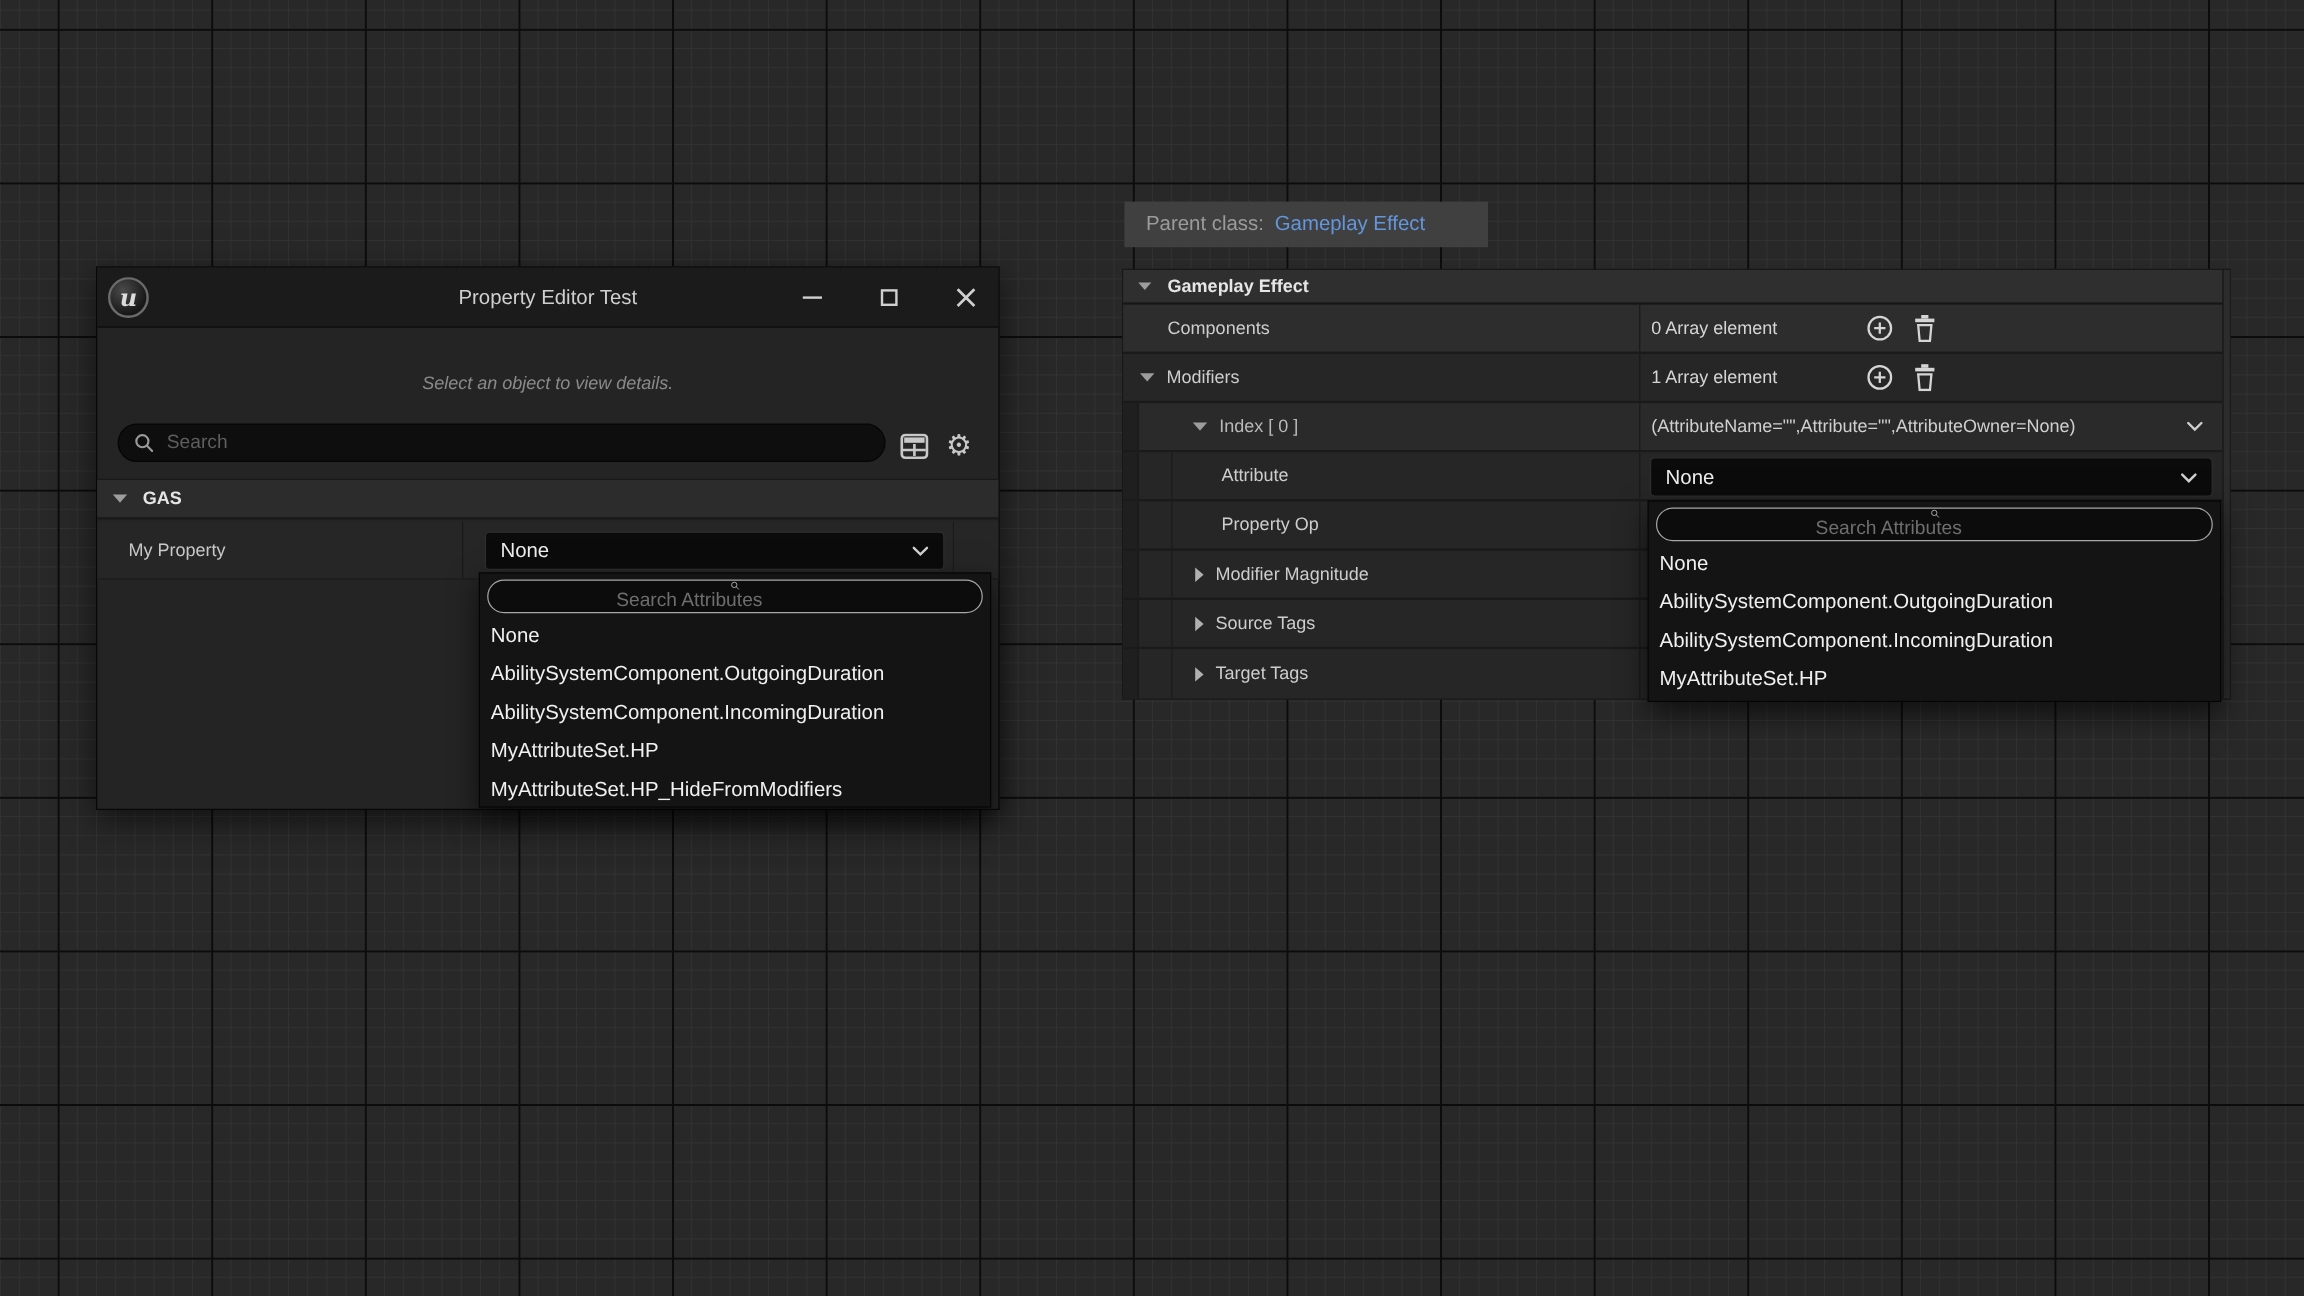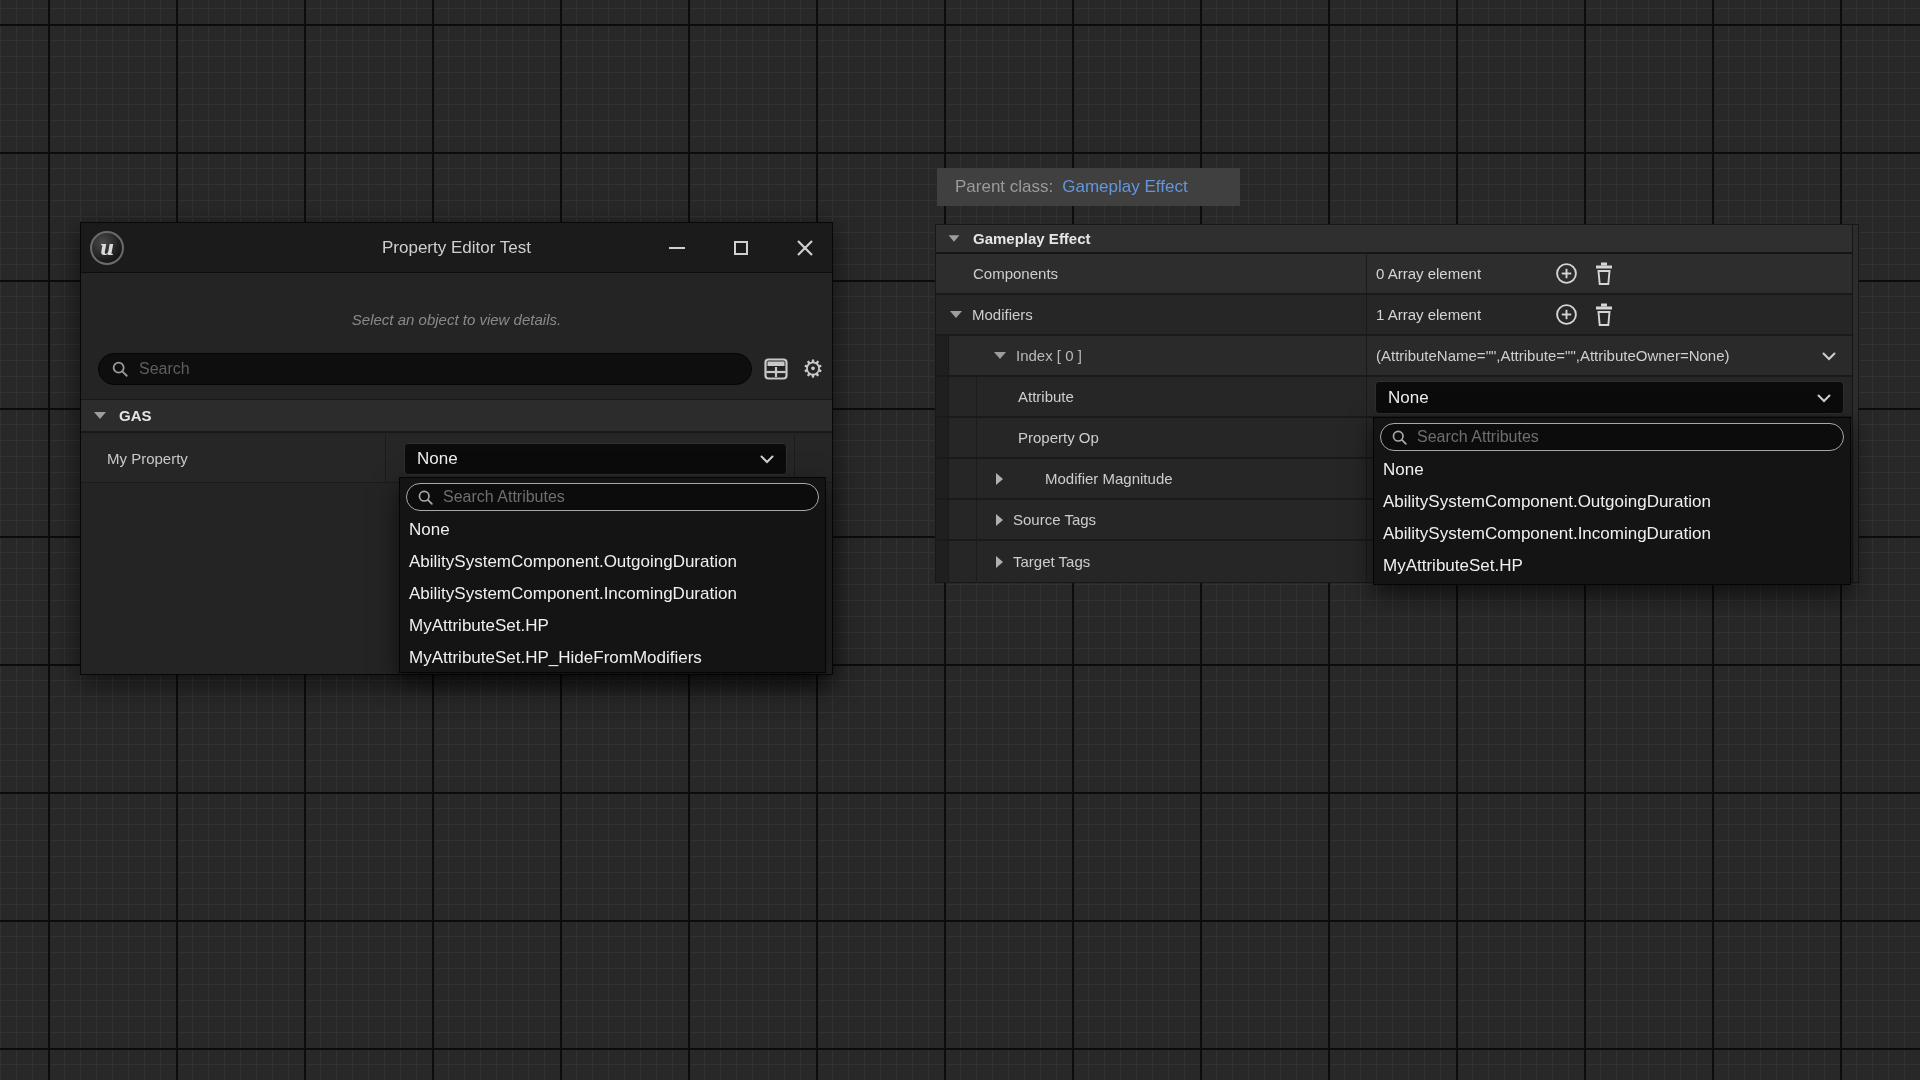--- a/index.html
+++ b/index.html
@@ -42,22 +42,22 @@
     font-size:17px; color:#cfcfcf;
   }
   .win-controls { position:absolute; right:14px; top:0; height:50px; display:flex; align-items:center; gap:38px; }
   .wc { width:26px; height:26px; display:flex; align-items:center; justify-content:center; }
   .dash { width:16px; border-top:2px solid #d0d0d0; }
   .sq { width:14px; height:14px; border:2px solid #d0d0d0; }
 
   .hint { position:absolute; top:88px; left:0; right:0; text-align:center;
     font-style:italic; font-size:15px; color:#8a8a8a; }
 
-  .search-row { position:absolute; top:130px; left:17px; right:6px;
-    display:flex; align-items:center; gap:11px; }
+  .search-row { position:absolute; top:130px; left:17px; right:20px;
+    display:flex; align-items:flex-end; gap:11px; }
   .pill {
     display:flex; align-items:center; height:32px; border-radius:16px;
     background:#0e0e0e; border:1px solid #050505; padding:0 12px; flex:1;
   }
   .pill input {
     flex:1; background:transparent; border:none; outline:none;
     color:#dcdcdc; font-size:16px; font-family:inherit; margin-left:10px;
   }
   .pill input::placeholder { color:#5e5e5e; }
   .toolbar-icon { width:26px; height:26px; display:flex; align-items:center; justify-content:center; }
@@ -88,21 +88,21 @@
 
   
   .dropdown {
     background:#141414; border:1px solid #050505;
     box-shadow:0 10px 24px rgba(0,0,0,.6);
   }
   #left-dropdown { left:399px; top:477px; width:427px; height:196px; }
   #right-dropdown { left:1373px; top:417px; width:478px; height:168px; }
   .dd-search {
     display:flex; align-items:center; height:28px; border-radius:14px;
-    background:#0c0c0c; border:1px solid #a8a8a8; margin:5px 6px 3px 6px; padding:0 10px;
+    background:#0c0c0c; border:1px solid #a8a8a8; margin:5px 6px 3px 6px; padding:0 10px;flex-direction:column;
   }
   .dd-search input { flex:1; background:transparent; border:none; outline:none;
     color:#dcdcdc; font-size:16px; font-family:inherit; margin-left:9px; }
   .dd-search input::placeholder { color:#6e6e6e; }
   .dd-list { }
   .dd-item { height:32px; display:flex; align-items:center; padding-left:9px;
     font-size:17px; color:#f0f0f0; white-space:nowrap; overflow:hidden; }
 
   
   #parent-bar { left:937px; top:168px; width:303px; height:38px; background:#404040;
@@ -313,21 +313,21 @@
   <div class="drow">
     <div class="label-cell" style="padding-left:82px;">
       <div class="indent-strip"></div>
       <div class="guide2"></div>
       <span>Property Op</span>
     </div>
     <div class="value-cell"></div>
   </div>
 
   <div class="drow">
-    <div class="label-cell" style="padding-left:60px;gap:32px;">
+    <div class="label-cell" style="padding-left:60px;">
       <div class="indent-strip"></div>
       <div class="guide2"></div>
       <div class="tri-right exp"></div>
       <span>Modifier Magnitude</span>
     </div>
     <div class="value-cell"></div>
   </div>
 
   <div class="drow">
     <div class="label-cell" style="padding-left:60px;">

